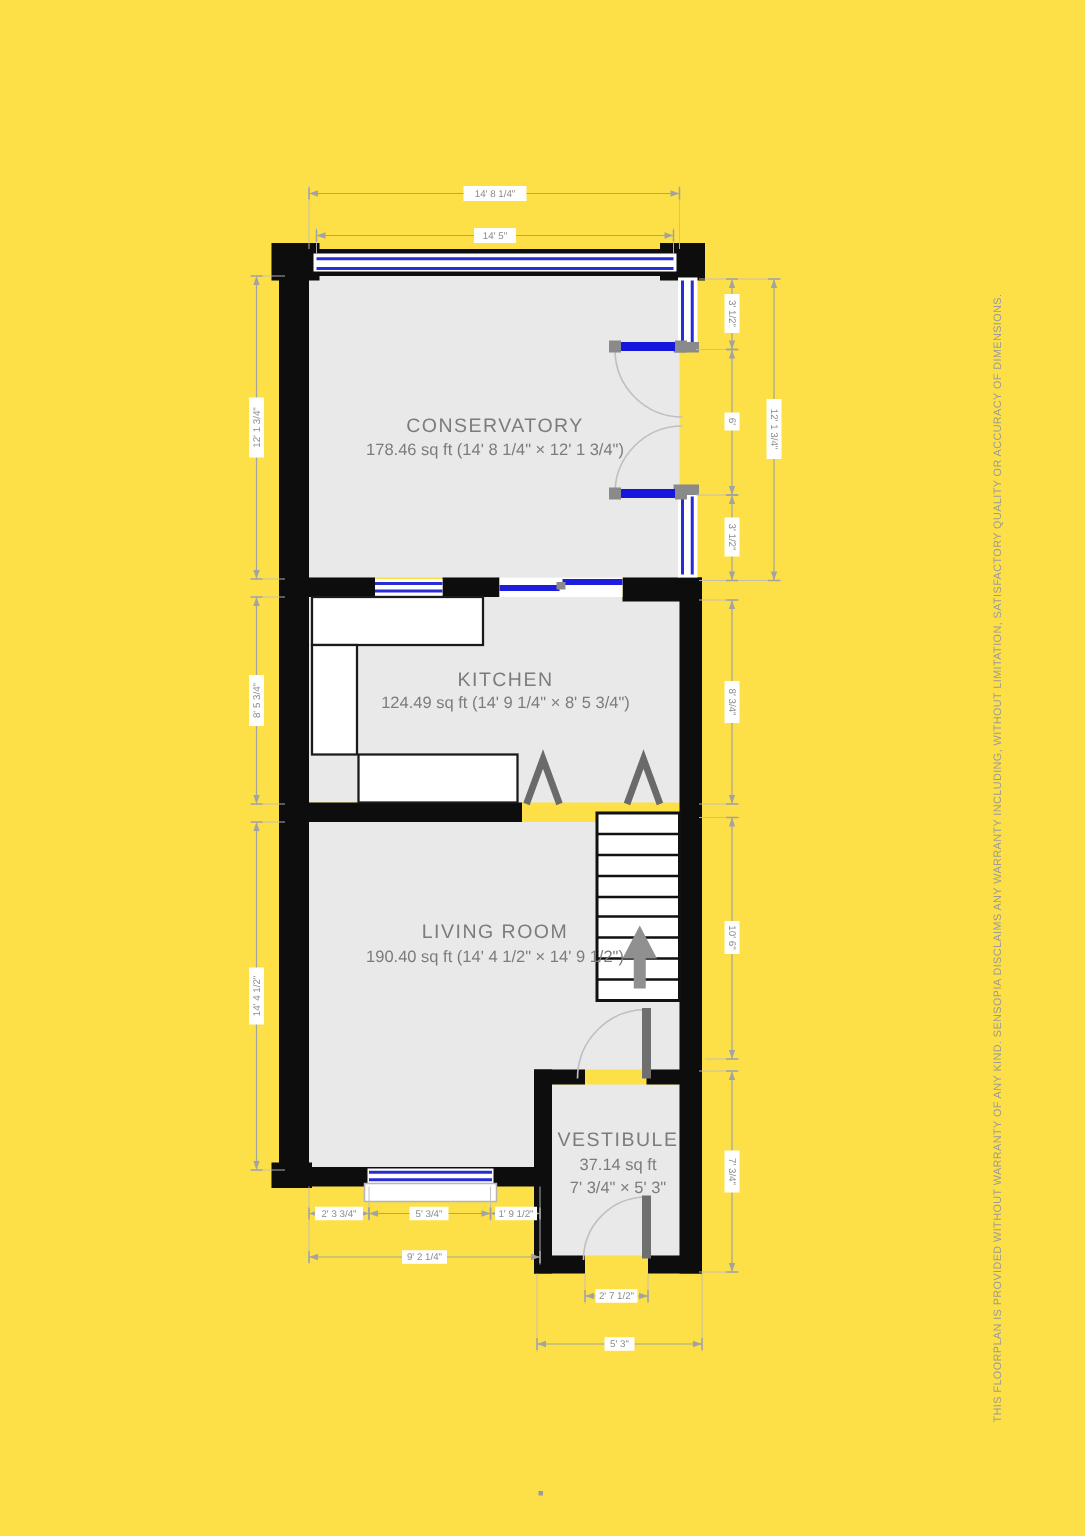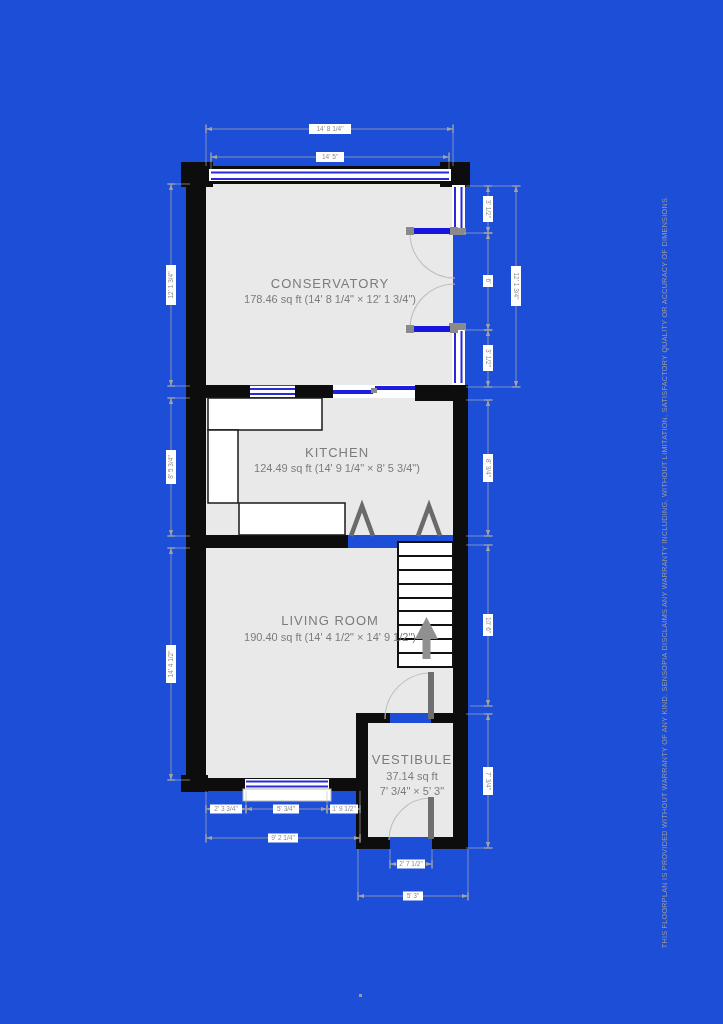--- a/index.html
+++ b/index.html
@@ -1,16 +1,16 @@
 <!DOCTYPE html>
 <html><head>
 <meta charset="utf-8">
 <style>
   html,body{margin:0;padding:0;background:#fff;}
-  #canvas{position:relative;width:723px;height:1024px;background:#1d4ed8;overflow:hidden;
+  #canvas{position:relative;width:723px;height:1024px;background:#fde047;overflow:hidden;
           font-family:"Liberation Sans",sans-serif;}
   svg{position:absolute;left:0;top:0;}
   .roomfill{fill:#e9e9e9;}
   .wall{fill:#0d0d0d;}
   .counter{fill:#ffffff;stroke:#1a1a1a;stroke-width:1.5;}
   .winbase{fill:#ffffff;}
   .winline{stroke:#2b2bd5;stroke-width:2;fill:none;}
   .slidebar{fill:#1d1de0;}
   .frleaf{fill:#1616dd;}
   .jamb{fill:#8a8a8a;}

